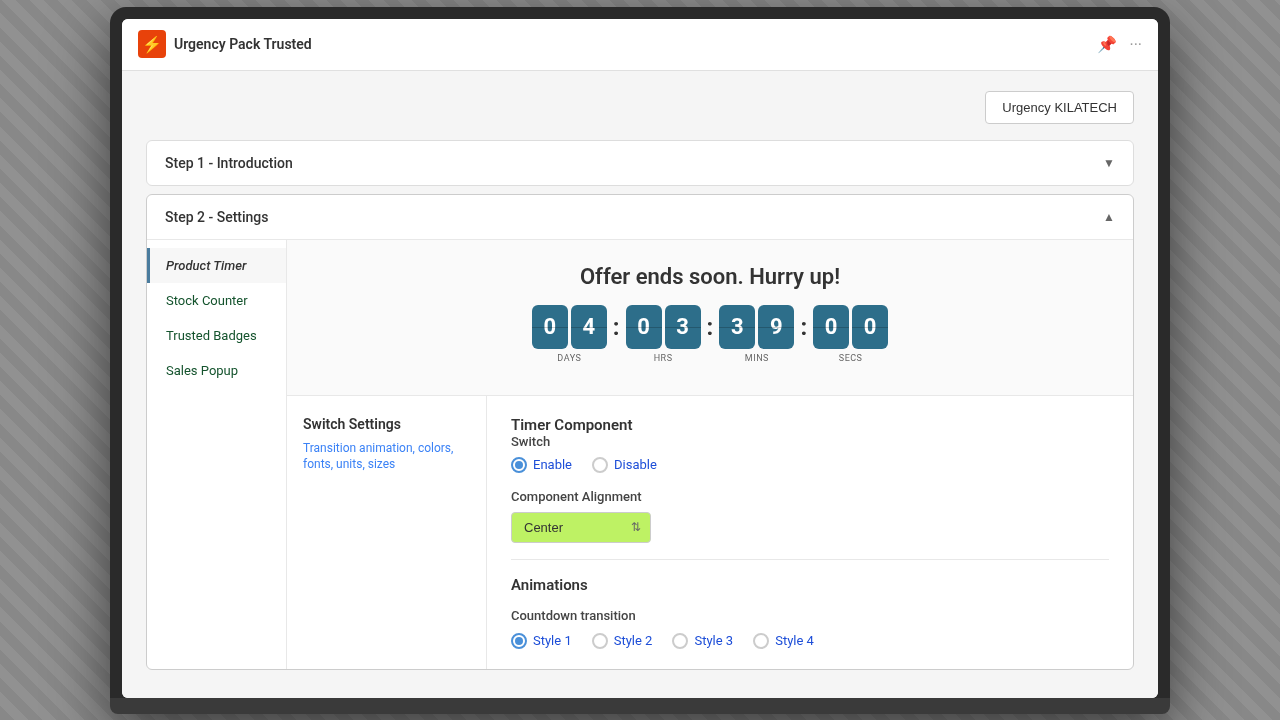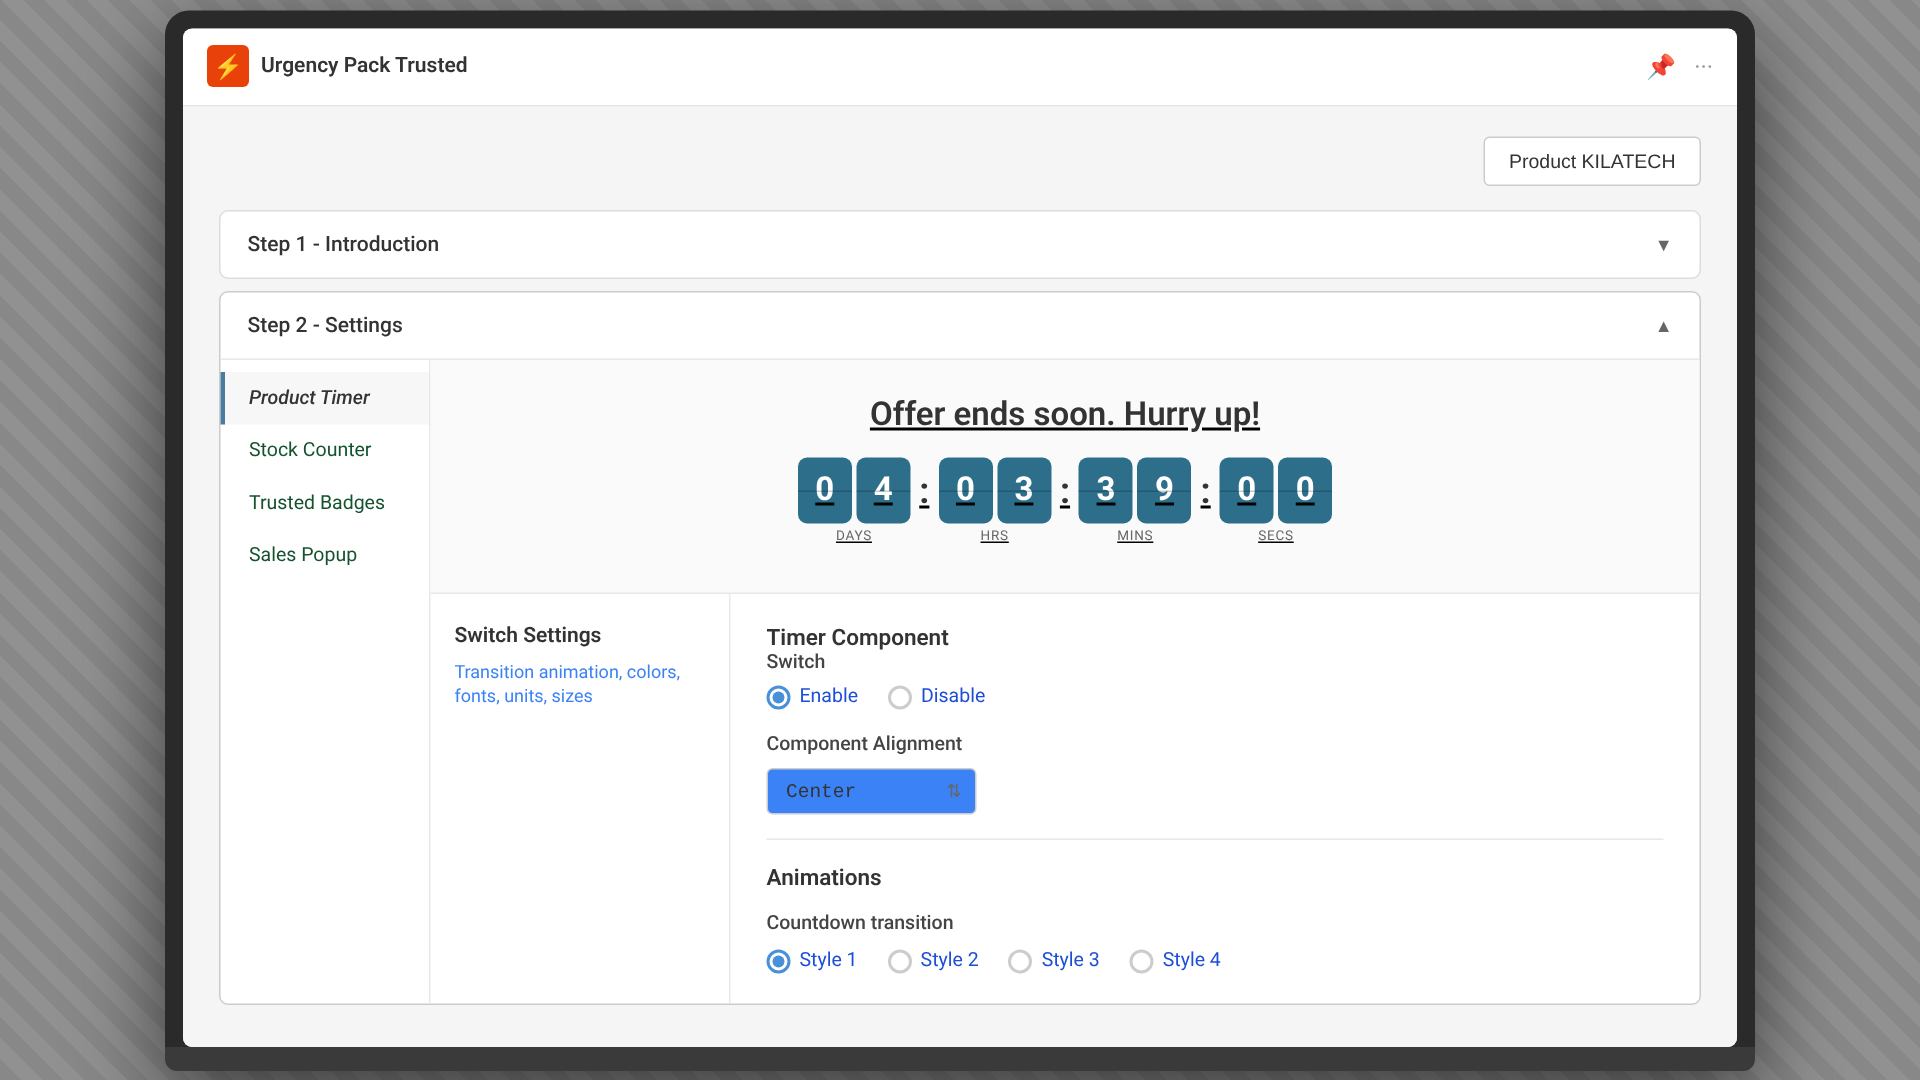--- a/index.html
+++ b/index.html
@@ -171,21 +171,20 @@
       flex: 1;
       padding: 0;
     }
 
     
     .timer-preview {
       background: #fafafa;
       border-bottom: 1px solid #e8e8e8;
       padding: 24px;
       text-align: center;
-      text-decoration: underline;
     }
 
     .timer-headline {
       font-size: 22px;
       font-weight: 600;
       color: #333;
       margin-bottom: 16px;
     }
 
     .timer-display {
@@ -338,24 +337,23 @@
       display: inline-block;
     }
 
     .select-input {
       appearance: none;
       border: 1px solid #ccc;
       border-radius: 4px;
       padding: 7px 32px 7px 12px;
       font-size: 13px;
       color: #333;
-      background: #3b82f6;
+      background: #bef264;
       cursor: pointer;
       min-width: 140px;
-      font-family: Liberation Mono, monospace;
     }
 
     .select-arrow {
       position: absolute;
       right: 10px;
       top: 50%;
       transform: translateY(-50%);
       pointer-events: none;
       color: #666;
       font-size: 12px;
@@ -407,21 +405,21 @@
       </div>
       <div class="app-title-right">
         <span class="pin-icon">📌</span>
         <span class="dots-icon">···</span>
       </div>
     </div>
 
     <div class="app-content">
 
       <div class="contact-bar">
-        <button class="contact-btn">Product KILATECH</button>
+        <button class="contact-btn">Urgency KILATECH</button>
       </div>
 
       <div class="accordion">
         <div class="accordion-header">
           <span>Step 1 - Introduction</span>
           <span class="chevron">▼</span>
         </div>
       </div>
 
       <div class="accordion expanded">

